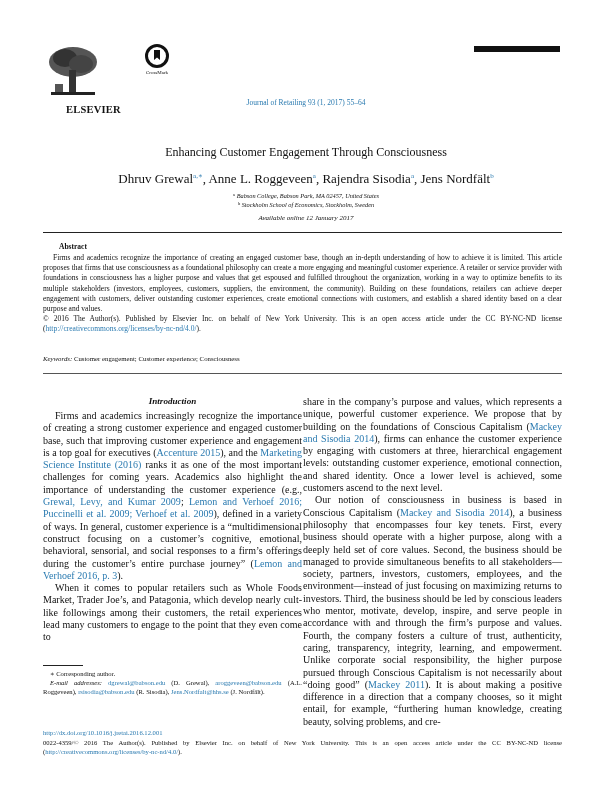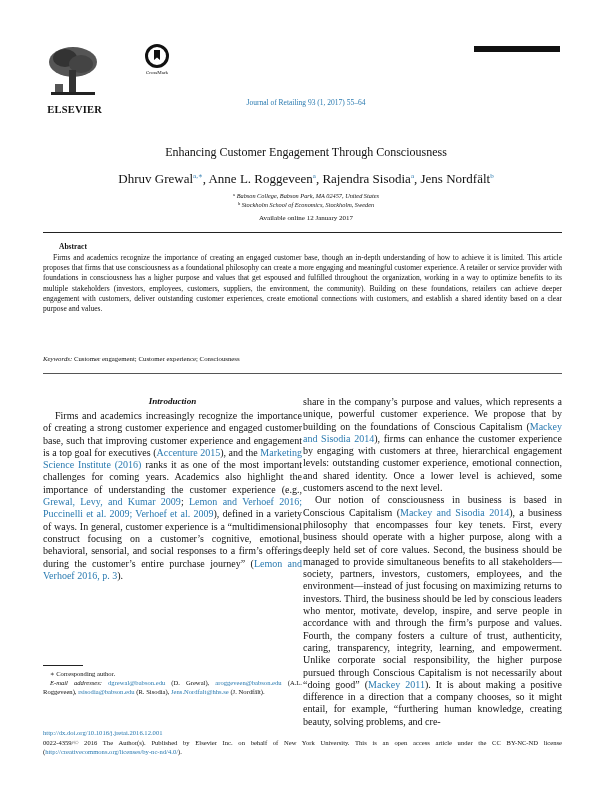--- a/index.html
+++ b/index.html
@@ -4,36 +4,36 @@
 <style>
   html, body { margin: 0; padding: 0; background: #ffffff; }
   body { width: 612px; height: 792px; position: relative; overflow: hidden;
          font-family: "Liberation Serif", "DejaVu Serif", serif; color: #111; }
   a, .link { color: #2a7ab0; text-decoration: none; }
   .abs { position: absolute; }
 
   
   .elsevier-logo { left: 42px; top: 44px; width: 60px; height: 70px; }
   .elsevier-tree { width: 54px; height: 54px; margin-left: 3px; }
-  .elsevier-word { font-size: 10.5px; font-weight: bold; letter-spacing: 0.2px; text-align:right; margin-top: 2px; }
+  .elsevier-word { font-size: 10.5px; font-weight: bold; letter-spacing: 0.2px; text-align:left; margin-top: 2px; margin-left: 24px; }
   .crossmark { left: 140px; top: 44px; width: 34px; text-align: center; }
   .crossmark-circle { width: 24px; height: 24px; border-radius: 50%; border: 3px solid #111; margin: 0 auto; box-sizing: border-box; position: relative; }
   .crossmark-circle::after { content: ""; position: absolute; left: 6px; top: 3px; width: 6px; height: 10px; background: #111; clip-path: polygon(0 0,100% 0,100% 100%,50% 75%,0 100%); }
   .crossmark-label { font-size: 5px; margin-top: 2px; }
   .journal-ref { left: 0; width: 612px; top: 98px; text-align: center; font-size: 7.5px; }
   .journal-brand { left: 474px; top: 46px; width: 86px; }
   .journal-brand .bar { height: 3px; background: #111; }
   .journal-brand .name { font-size: 20px; line-height: 18px; padding: 4px 0 3px 4px; letter-spacing: -0.5px; }
 
   .title { left: 0; width: 612px; top: 145px; text-align: center; font-size: 12px; }
   .authors { left: 0; width: 612px; top: 171px; text-align: center; font-size: 13px; }
   .authors sup { font-size: 7px; color: #2a7ab0; vertical-align: 5px; }
   .affil { left: 0; width: 612px; text-align: center; font-size: 6.3px; font-style: italic; }
   .affil sup { font-size: 4.5px; font-style: normal; vertical-align: 2px; }
-  .available { left: 0; width: 612px; top: 214px; text-align: center; font-size: 7px; }
+  .available { left: 0; width: 612px; top: 214px; text-align: center; font-size: 7px; font-style: italic; }
 
   .rule { left: 43px; width: 519px; height: 1px; background: #222; }
 
   .abstract-heading { left: 59px; top: 242px; font-size: 7.5px; font-weight: bold; }
   .abstract-body { left: 43px; top: 253px; width: 519px; font-size: 7.5px; line-height: 10.2px; text-align: justify; }
   .abstract-body .para { text-indent: 10px; }
   .keywords { left: 43px; top: 355px; font-size: 6.8px; }
   .keywords .kw-label { font-style: italic; }
 
   
@@ -99,33 +99,35 @@
   <span>Stockholm School of Economics, Stockholm, Sweden</span>
 </div>
 
 <div class="abs available">Available online 12 January 2017</div>
 
 <div class="abs rule" style="top:232px"></div>
 
 <div class="abs abstract-heading">Abstract</div>
 <div class="abs abstract-body">
   <div class="para">Firms and academics recognize the importance of creating an engaged customer base, though an in-depth understanding of how to achieve it is limited. This article proposes that firms that use consciousness as a foundational philosophy can create a more engaging and meaningful customer experience. A retailer or service provider with foundations in consciousness has a higher purpose and values that get espoused and fulfilled throughout the organization, working in a way to optimize benefits to its multiple stakeholders (investors, employees, customers, suppliers, the environment, the community). Building on these foundations, retailers can achieve deeper engagement with customers, deliver outstanding customer experiences, create emotional connections with customers, and establish a shared identity based on a clear purpose and values.</div>
+  <div><span>© 2016 The Author(s). Published by Elsevier Inc. on behalf of New York University. This is an open access article under the CC BY-NC-ND license (</span><a>http://creativecommons.org/licenses/by-nc-nd/4.0/</a><span>).</span></div>
 </div>
 
 <div class="abs keywords">
   <span class="kw-label">Keywords:</span>
   <span>Customer engagement; Customer experience; Consciousness</span>
 </div>
 
 <div class="abs rule" style="top:373px; background:#555"></div>
 
 <div class="abs intro-heading">Introduction</div>
 
 <div class="abs col col-left">
   <p><span>Firms and academics increasingly recognize the importance of creating a strong customer experience and engaged customer base, such that improving customer experience and engagement is a top goal for executives (</span><a>Accenture 2015</a><span>), and the </span><a>Marketing Science Institute (2016)</a><span> ranks it as one of the most important challenges for coming years. Academics also highlight the importance of understanding the customer experience (e.g., </span><a>Grewal, Levy, and Kumar 2009</a><span>; </span><a>Lemon and Verhoef 2016; Puccinelli et al. 2009; Verhoef et al. 2009</a><span>), defined in a variety of ways. In general, customer experience is a “multidimensional construct focusing on a customer’s cognitive, emotional, behavioral, sensorial, and social responses to a firm’s offerings during the customer’s entire purchase journey” (</span><a>Lemon and Verhoef 2016, p. 3</a><span>).</span></p>
+  <p>When it comes to popular retailers such as Whole Foods Market, Trader Joe’s, and Patagonia, which develop nearly cult-like followings among their customers, the retail experiences lead many customers to engage to the point that they even come to</p>
 </div>
 
 <div class="abs col col-right">
   <p style="text-indent:0"><span>share in the company’s purpose and values, which represents a unique, powerful customer experience. We propose that by building on the foundations of Conscious Capitalism (</span><a>Mackey and Sisodia 2014</a><span>), firms can enhance the customer experience by engaging with customers at three, hierarchical engagement levels: outstanding customer experience, emotional connection, and shared identity. Once a lower level is achieved, some customers ascend to the next level.</span></p>
   <p><span>Our notion of consciousness in business is based in Conscious Capitalism (</span><a>Mackey and Sisodia 2014</a><span>), a business philosophy that encompasses four key tenets. First, every business should operate with a higher purpose, along with a deeply held set of core values. Second, the business should be managed to provide simultaneous benefits to all stakeholders—society, partners, investors, customers, employees, and the environment—instead of just focusing on maximizing returns to investors. Third, the business should be led by conscious leaders who mentor, motivate, develop, inspire, and serve people in accordance with and through the firm’s purpose and values. Fourth, the company fosters a culture of trust, authenticity, caring, transparency, integrity, learning, and empowerment. Unlike corporate social responsibility, the higher purpose pursued through Conscious Capitalism is not necessarily about “doing good” (</span><a>Mackey 2011</a><span>). It is about making a positive difference in a direction that a company chooses, so it might entail, for example, “furthering human knowledge, creating beauty, solving problems, and cre-</span></p>
 </div>
 
 <div class="abs fn-rule"></div>
 <div class="abs footnote">
   <p class="fi">∗ Corresponding author.</p>

